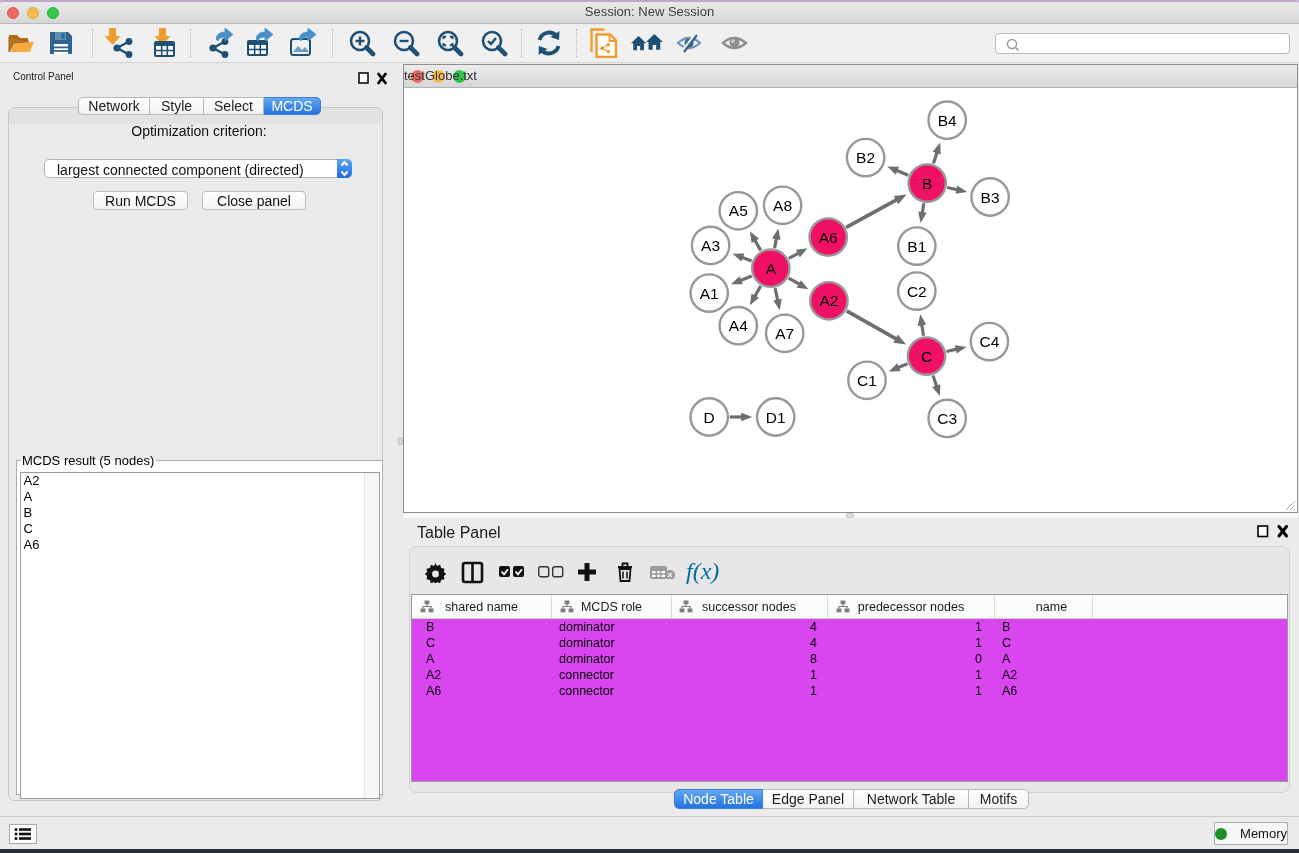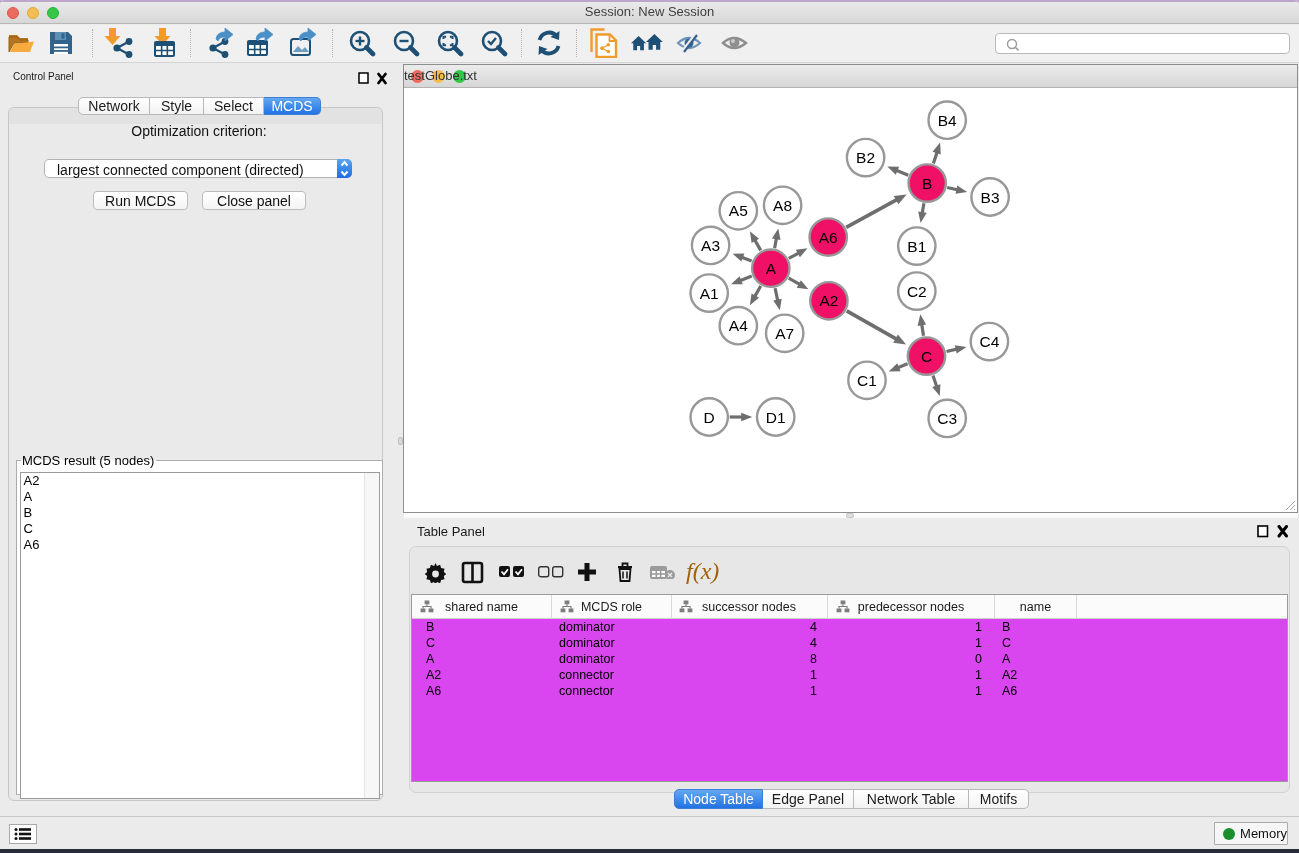--- a/index.html
+++ b/index.html
@@ -49,37 +49,37 @@
 #gtitle{position:absolute;left:0;top:0;width:100%;height:23px;
  background:linear-gradient(#ececec,#d6d6d6);border-bottom:1px solid #b3b3b3}
 #gtitle .tl{position:absolute;top:5px;width:13px;height:13px;border-radius:50%}
 #gtitle .t{position:absolute;top:3px;width:100%;text-align:left;font-size:13px;color:#333}
 #hsplit{position:absolute;left:404px;top:513px;width:894px;height:5px;background:#fbfbfb}
 #vhandle{position:absolute;left:398px;top:437px;width:5px;height:8px;background:#d9d9d9;
  border:1px solid #c0c0c0;border-radius:2px}
 #hhandle{position:absolute;left:846px;top:513px;width:8px;height:5px;background:#ddd;
  border:1px solid #c6c6c6;border-radius:2px}
 
-#tp-title{position:absolute;left:417px;top:524px;font-size:13px;color:#1a1a1a}
+#tp-title{position:absolute;left:417px;top:524px;font-size:16px;color:#1a1a1a}
 #tp-box{position:absolute;left:409px;top:546px;width:881px;height:247px;background:#e7e7e7;
  border:1px solid #d2d2d2;border-radius:7px}
 #tbl{position:absolute;left:411px;top:594px;width:877px;height:188px;background:#d946ef;
  border:1px solid #9a9a9a}
 #tbl .hdr{position:absolute;left:0;top:0;width:100%;height:24px;background:#fbfbfb;
  border-bottom:1px solid #cfcfcf}
 #tbl .hdr .cell{position:absolute;top:0;height:24px;border-right:1px solid #d9d9d9;
  font-size:12.5px;color:#1a1a1a;display:flex;align-items:center;justify-content:center}
 #tbl .row{position:absolute;left:0;width:100%;height:16px;font-size:12.5px;color:#000}
 #tbl .row span{position:absolute;top:1px}
 
 #statusbar{position:absolute;left:0;top:816px;width:1299px;height:34px;background:#ebebeb;
  border-top:1px solid #c9c9c9}
 #memory{position:absolute;left:1214px;top:822px;width:74px;height:23px;background:#f6f6f6;
  border:1px solid #ababab;border-radius:1px;font-size:13px;color:#111;
- display:flex;align-items:center;justify-content:flex-end;gap:5px}
+ display:flex;align-items:center;justify-content:space-between;gap:5px}
 #memory .dot{width:12px;height:12px;border-radius:50%;background:#1b8f2b}
 #listbtn{position:absolute;left:9px;top:824px;width:28px;height:20px;background:#fdfdfd;
  border:1px solid #a8a8a8}
 </style></head><body>
 <div style="position:absolute;left:0;top:0;width:1299px;height:6px;background:#c4abd1"></div>
 <div id="shell">
  <div id="titlebar">
   <div style="position:absolute;left:0;top:0;width:100%;height:1.6px;background:#bda6c9;border-radius:5px 5px 0 0"></div>
   <div class="tl" style="left:7px;background:#ee6a5f;border:0.5px solid #d95b50"></div>
   <div class="tl" style="left:27px;background:#f5bd4f;border:0.5px solid #dfa93c"></div>
@@ -392,21 +392,21 @@
         <rect x="0" y="0" width="17" height="13" rx="2" fill="#9b9b9b"></rect>
         <rect x="2" y="5" width="13" height="6" fill="#fff"></rect>
         <rect x="2" y="5" width="13" height="6" fill="none" stroke="#9b9b9b" stroke-width="0"></rect>
         <line x1="2" y1="8.0" x2="15" y2="8.0" stroke="#9b9b9b" stroke-width="1.6"></line>
         <line x1="6.333333333333333" y1="5" x2="6.333333333333333" y2="11" stroke="#9b9b9b" stroke-width="1.6"></line>
         <line x1="10.666666666666666" y1="5" x2="10.666666666666666" y2="11" stroke="#9b9b9b" stroke-width="1.6"></line>
       </g>
       <circle cx="20" cy="9" r="5" fill="#9b9b9b"></circle>
       <path d="M18 7 l4 4 M22 7 l-4 4" stroke="#e9e9e9" stroke-width="1.4"></path>
     </svg>
-    <div class="abs" style="left:686px;top:558px;width:40px;height:28px;font-family:'Liberation Serif',serif;font-style:italic;font-size:24px;color:#a16207">f(x)</div>
+    <div class="abs" style="left:686px;top:558px;width:40px;height:28px;font-family:'Liberation Serif',serif;font-style:italic;font-size:24px;color:#0369a1">f(x)</div>
  <div id="tbl">
   <div class="hdr">
         <div class="cell" style="left:0px;width:140px;"><span style="position:absolute;left:8px;top:5px"><svg width="14" height="13" viewBox="0 0 14 13" style="margin-right:0">
               <rect x="4.6" y="0.5" width="4.8" height="3.8" fill="#7d7d7d"></rect>
               <rect x="0.6" y="8.5" width="4.8" height="3.8" fill="#7d7d7d"></rect>
               <rect x="8.6" y="8.5" width="4.8" height="3.8" fill="#7d7d7d"></rect>
               <path d="M7 4.3 v2.2 M3 8.5 v-2 h8 v2" fill="none" stroke="#7d7d7d" stroke-width="1.2"></path>
             </svg></span>shared name</div>
         <div class="cell" style="left:140px;width:120px;"><span style="position:absolute;left:8px;top:5px"><svg width="14" height="13" viewBox="0 0 14 13" style="margin-right:0">
               <rect x="4.6" y="0.5" width="4.8" height="3.8" fill="#7d7d7d"></rect>
@@ -419,21 +419,21 @@
               <rect x="0.6" y="8.5" width="4.8" height="3.8" fill="#7d7d7d"></rect>
               <rect x="8.6" y="8.5" width="4.8" height="3.8" fill="#7d7d7d"></rect>
               <path d="M7 4.3 v2.2 M3 8.5 v-2 h8 v2" fill="none" stroke="#7d7d7d" stroke-width="1.2"></path>
             </svg></span>successor nodes</div>
         <div class="cell" style="left:416px;width:167px;"><span style="position:absolute;left:8px;top:5px"><svg width="14" height="13" viewBox="0 0 14 13" style="margin-right:0">
               <rect x="4.6" y="0.5" width="4.8" height="3.8" fill="#7d7d7d"></rect>
               <rect x="0.6" y="8.5" width="4.8" height="3.8" fill="#7d7d7d"></rect>
               <rect x="8.6" y="8.5" width="4.8" height="3.8" fill="#7d7d7d"></rect>
               <path d="M7 4.3 v2.2 M3 8.5 v-2 h8 v2" fill="none" stroke="#7d7d7d" stroke-width="1.2"></path>
             </svg></span>predecessor nodes</div>
-        <div class="cell" style="left:583px;width:82px;padding-right:0">name</div>
+        <div class="cell" style="left:599px;width:82px;padding-right:0">name</div>
       </div>
   <div class="row" style="top:24px">
         <span style="left:14px">B</span>
         <span style="left:147px">dominator</span>
         <span style="left:355px;width:50px;text-align:right">4</span>
         <span style="left:520px;width:50px;text-align:right">1</span>
         <span style="left:590px">B</span>
       </div>
       <div class="row" style="top:40px">
         <span style="left:14px">C</span>

